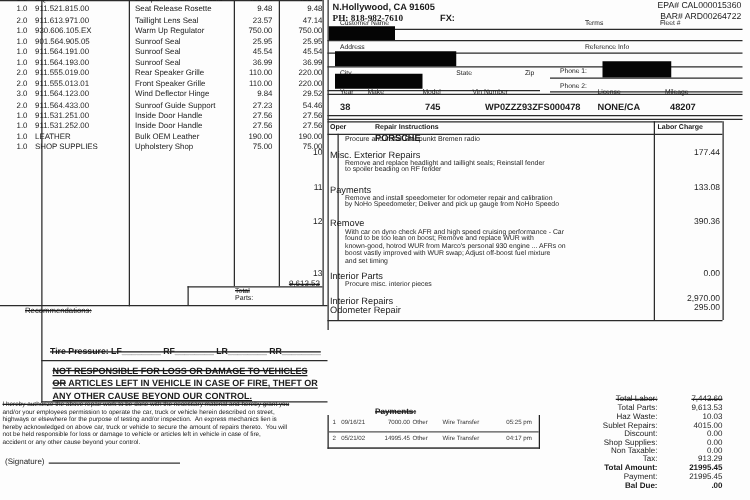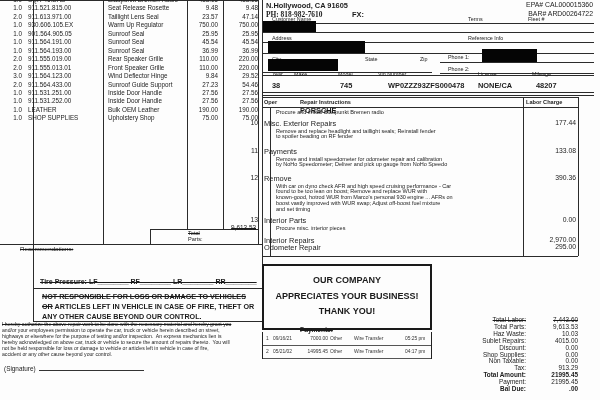--- a/index.html
+++ b/index.html
@@ -42,21 +42,21 @@
   .repair-item:nth-of-type(5){top:236px;}
   .repair-item:nth-of-type(6){top:243px;}
   .ri-oper{position:absolute;left:0;width:14px;text-align:right;font-size:6.8px;}
   .ri-title{position:absolute;left:20px;font-size:7.4px;white-space:nowrap;}
   .ri-charge{position:absolute;right:2px;font-size:6.8px;text-align:right;}
   .ri-detail{position:absolute;left:32px;top:9.5px;font-size:5.5px;line-height:5.9px;white-space:pre;}
 
   
   .recommendations{position:absolute;left:20px;top:245px;font-size:6.2px;}
   .tire{position:absolute;left:40px;top:278px;font-size:7px;font-weight:bold;white-space:nowrap;}
-  .disclaimer{position:absolute;left:42px;top:292px;width:216px;font-size:7.2px;font-weight:bold;line-height:9.8px;}
+  .disclaimer{position:absolute;left:42px;top:292px;width:216px;font-size:7.2px;font-weight:bold;line-height:9.8px;text-decoration:underline;}
   .fineprint{position:absolute;left:2px;top:322px;width:260px;font-size:5.1px;line-height:5.9px;}
   .fineprint .fp-rest{white-space:pre;}
   .signature{position:absolute;left:4px;top:364px;font-size:6.4px;}
   .sig-line{display:inline-block;width:105px;border-bottom:1px solid #333;height:6px;margin-left:3px;}
 
   
   .thanks-box{position:absolute;left:262px;top:264px;width:170px;height:66px;border:2px solid #1a1a1a;box-sizing:border-box;text-align:center;}
   .thanks-box div{font-size:9px;font-weight:bold;line-height:15.5px;}
   .thanks-box div:first-child{margin-top:7px;}
   .payments-label{position:absolute;left:300px;top:326px;font-size:6.5px;font-weight:bold;}
@@ -336,25 +336,20 @@
     <div class="fp-rest">and/or your employees permission to operate the car, truck or vehicle herein described on street,
 highways or elsewhere for the purpose of testing and/or inspection.  An express mechanics lien is
 hereby acknowledged on above car, truck or vehicle to secure the amount of repairs thereto.  You will
 not be held responsible for loss or damage to vehicle or articles left in vehicle in case of fire,
 accident or any other cause beyond your control.</div>
   </div>
   <div class="signature">
     <span>(Signature)</span><span class="sig-line"></span>
   </div>
 
-  <div class="thanks-box">
-    <div>OUR COMPANY</div>
-    <div>APPRECIATES YOUR BUSINESS!</div>
-    <div>THANK YOU!</div>
-  </div>
   <div class="payments-label struck">Payments:</div>
   <div class="payments-box">
 
       <div class="payment-row">
         <span>1</span>
         <span>09/16/21</span>
         <span class="pm-amount">7000.00</span>
         <span>Other</span>
         <span>Wire Transfer</span>
         <span>05:25 pm</span>

